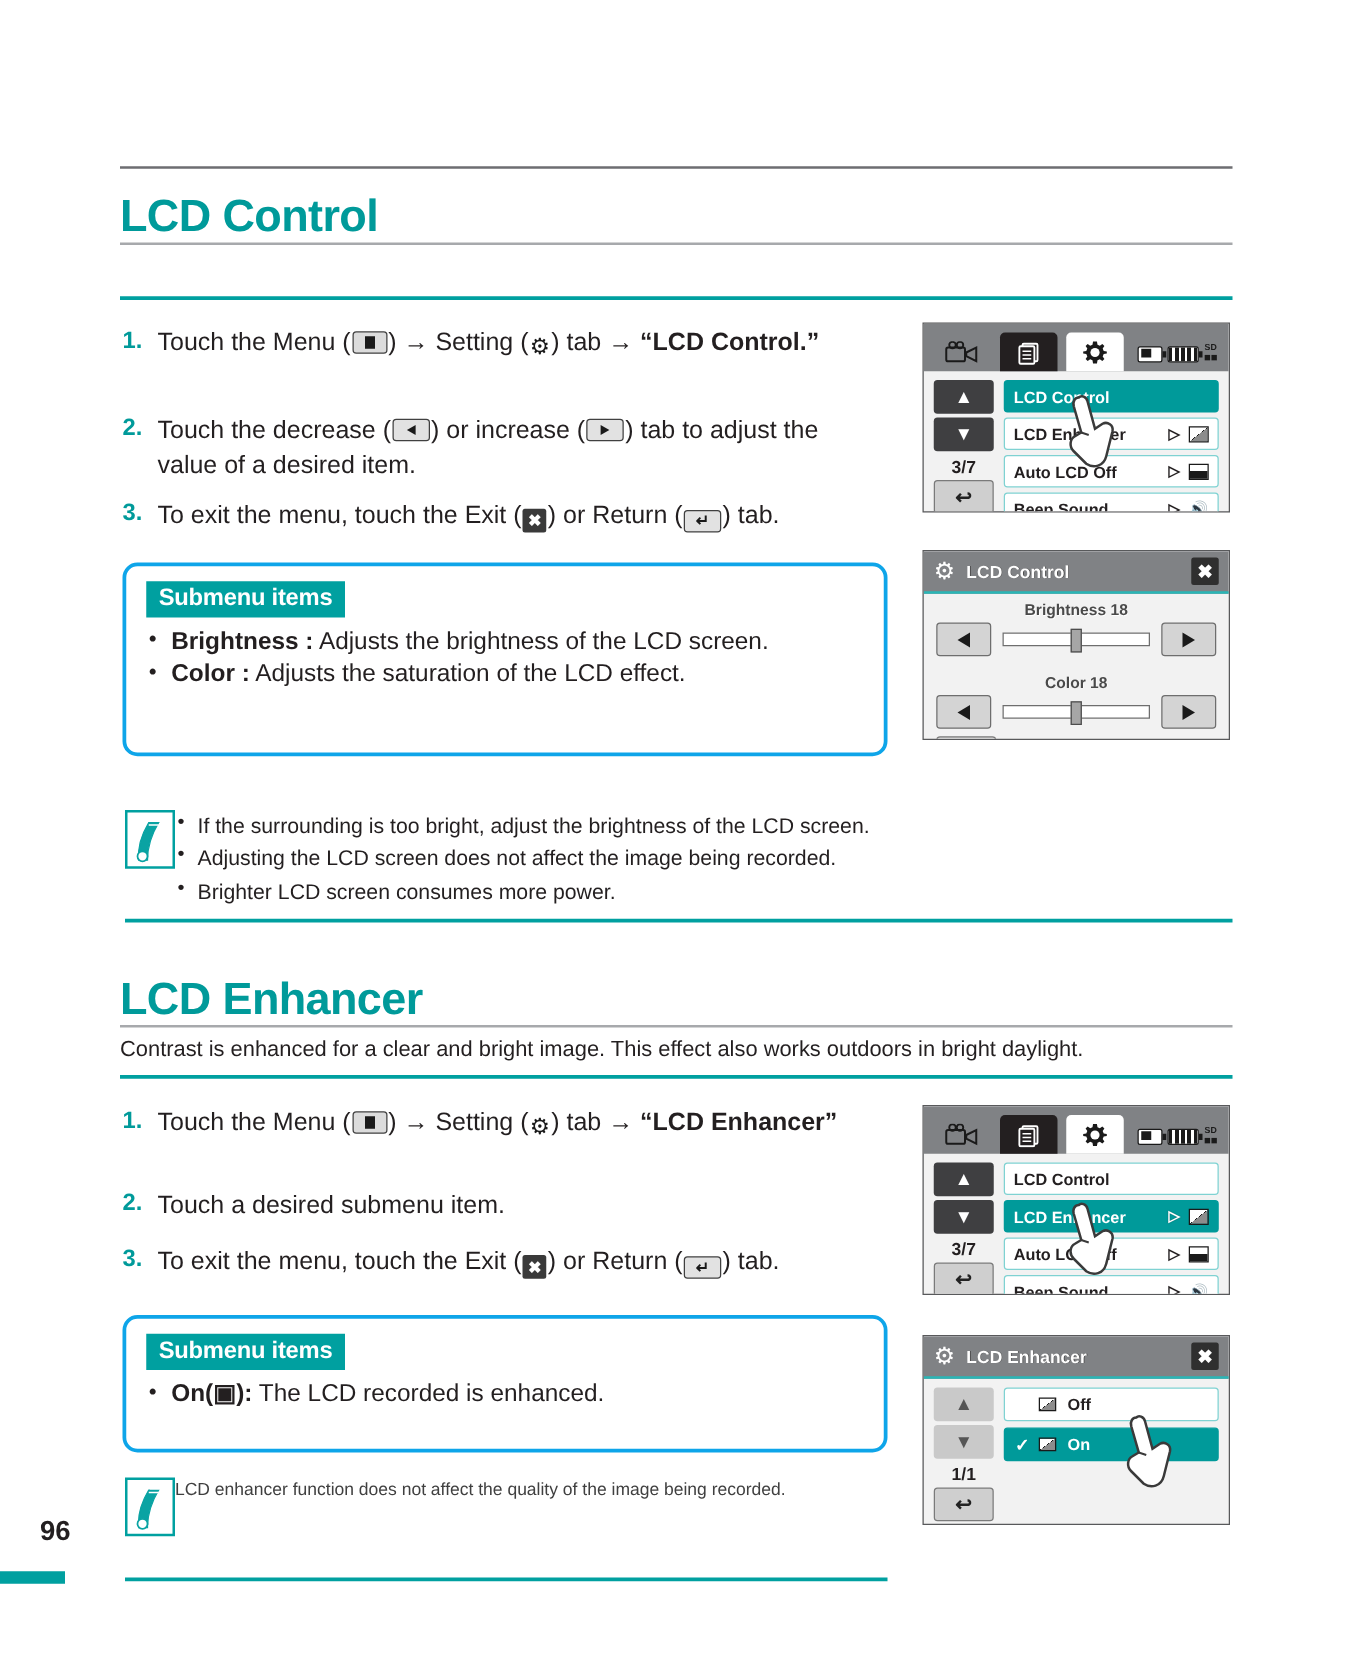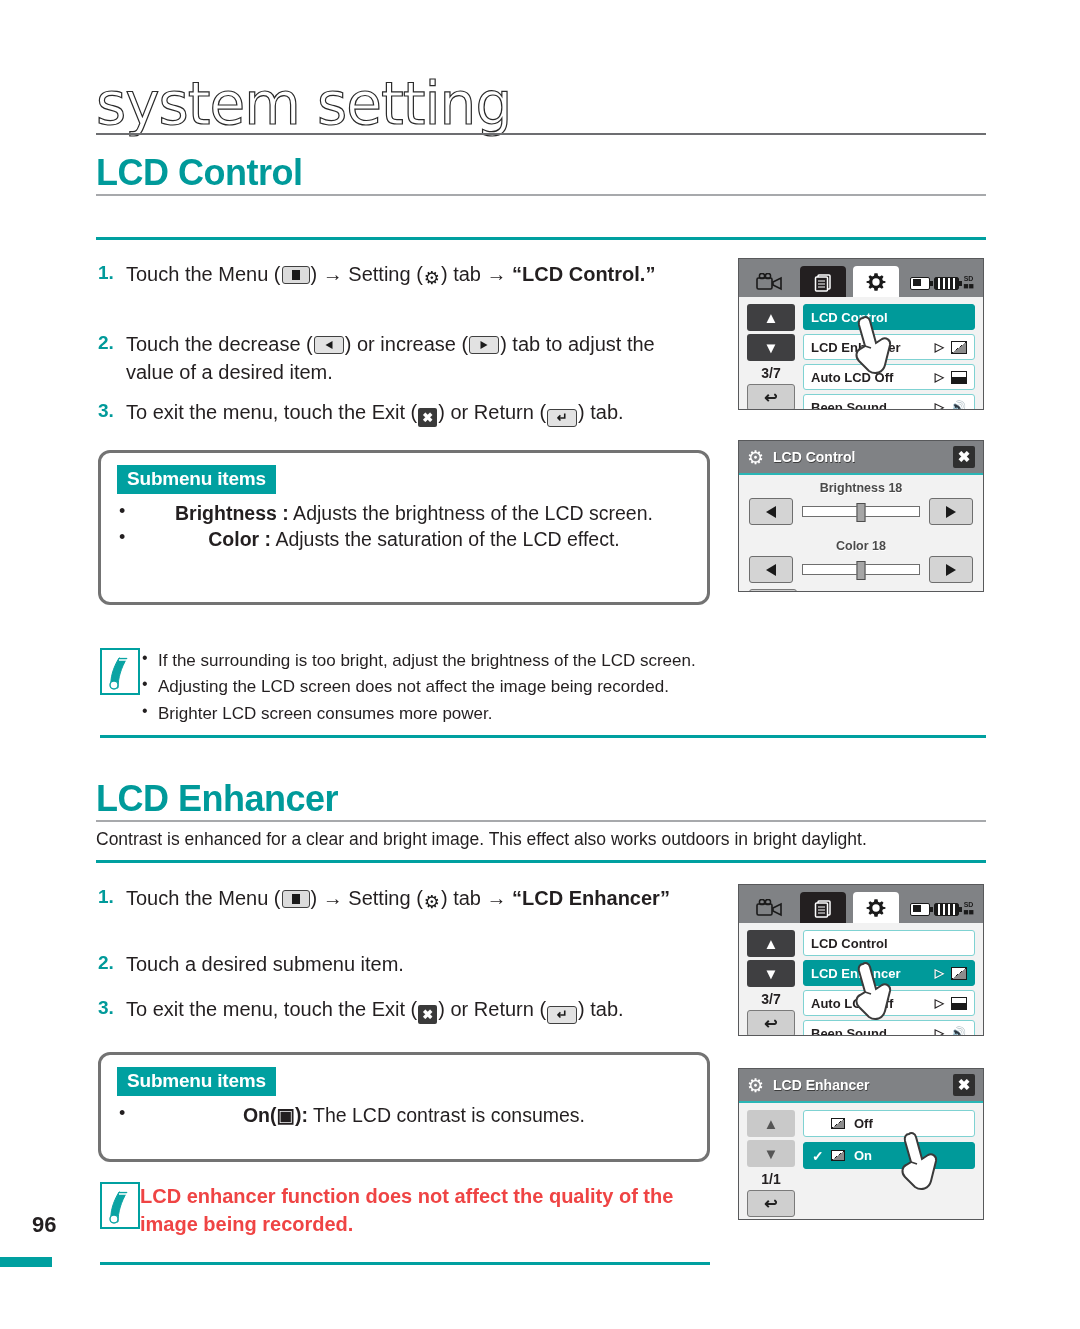--- a/index.html
+++ b/index.html
@@ -80,51 +80,51 @@
     line-height: 19px;
   }
   .mini-return {
     width: 30px; height: 18px; border: 1.5px solid #404040; border-radius: 3px;
     background: #e2e2e2; color: #1a1a1a; font-size: 13px; text-align: center;
     line-height: 15px; font-weight: bold;
   }
 
   
   .submenu-box {
-    position: absolute; border: 3px solid #737373; border-radius: 12px;
+    position: absolute; border: 3px solid #0ea5e9; border-radius: 12px;
     background: #fff;
   }
   .submenu-tag {
     display: inline-block; background: #00a0a0; color: #fff;
     font-size: 19px; font-weight: bold; padding: 3px 10px 4px 10px;
     letter-spacing: -0.2px;
   }
   .submenu-list { margin-top: 6px; font-size: 19.5px; line-height: 1.35; }
-  .submenu-list li { list-style: none; position: relative; padding-left: 20px; text-align: center; }
+  .submenu-list li { list-style: none; position: relative; padding-left: 20px; }
   .submenu-list li::before {
     content: "\2022"; position: absolute; left: 2px; top: -1px;
     font-size: 18px; color: #231f20;
   }
   .submenu-list b { font-weight: bold; }
 
   
   .note { position: absolute; display: flex; }
   .note-icon {
     width: 40px; height: 47px; border: 2px solid #00a0a0; flex: 0 0 auto;
     position: relative; background: #fff;
   }
   .note-icon .pen {
     position: absolute; left: 5px; top: 4px; width: 26px; height: 38px;
   }
   .note-lines { font-size: 17px; line-height: 1.55; color: #231f20; }
   .note-lines li { list-style: none; position: relative; padding-left: 18px; }
   .note-lines li::before {
     content: "\2022"; position: absolute; left: 2px; top: -2px; font-size: 16px;
   }
-  .note-plain { font-size: 20px; line-height: 1.4; color: #ef4444; font-weight: bold; }
+  .note-plain { font-size: 14px; line-height: 1.4; color: #404040; }
 
   
   .page-number {
     position: absolute; left: 32px; top: 1212px;
     font-size: 22px; font-weight: bold; color: #231f20;
   }
   .page-num-bar {
     position: absolute; left: 0px; top: 1257px; width: 52px; height: 10px;
     background: #00a0a0;
   }
@@ -283,21 +283,20 @@
   }
 
   
   .finger { position: absolute; pointer-events: none; }
 </style>
 </head>
 <body>
 
 <div class="page">
 
-  <div class="chapter-title">system setting</div>
   <div class="chapter-rule"></div>
 
   <div class="section-title" style="left:96px; top:152px;">LCD Control</div>
   <div class="section-rule" style="left:96px; top:194px; width:890px;"></div>
   <div class="teal-rule" style="left:96px; top:237px; width:890px;"></div>
 
   <div class="step" style="left:98px; top:260px; width:600px;">
     <span class="step-num">1.</span>
     <span class="step-body"><span>Touch the Menu (</span><span class="mini mini-menu"></span><span>) → Setting (</span><span class="mini mini-gear">⚙</span><span>) tab → </span><b>“LCD Control.”</b></span>
   </div>
@@ -352,21 +351,21 @@
   </div>
 
   <div class="step" style="left:98px; top:995px; width:620px;">
     <span class="step-num">3.</span>
     <span class="step-body"><span>To exit the menu, touch the Exit (</span><span class="mini mini-exit">✖</span><span>) or Return (</span><span class="mini mini-return">↵</span><span>) tab.</span></span>
   </div>
 
   <div class="submenu-box" style="left:98px; top:1052px; width:612px; height:110px; padding:12px 16px;">
     <div class="submenu-tag">Submenu items</div>
     <ul class="submenu-list">
-      <li><b>On(▣):</b><span> The LCD contrast is consumes.</span></li>
+      <li><b>On(▣):</b><span> The LCD recorded is enhanced.</span></li>
     </ul>
   </div>
 
   <div class="note" style="left:100px; top:1182px; width:700px;">
     <div class="note-icon">
       <svg class="pen" viewBox="0 0 26 38">
         <path d="M4 34 C3 24 6 14 12 4 L20 4 C14 14 11 24 11 34 Z" fill="#0aa3a3" stroke="#0aa3a3" stroke-width="1"></path>
         <path d="M13 3 L21 3 M12 6 L20 6" stroke="#ffffff" stroke-width="1.3"></path>
         <circle cx="7" cy="31" r="4" fill="#ffffff" stroke="#0aa3a3" stroke-width="1.4"></circle>
       </svg>

